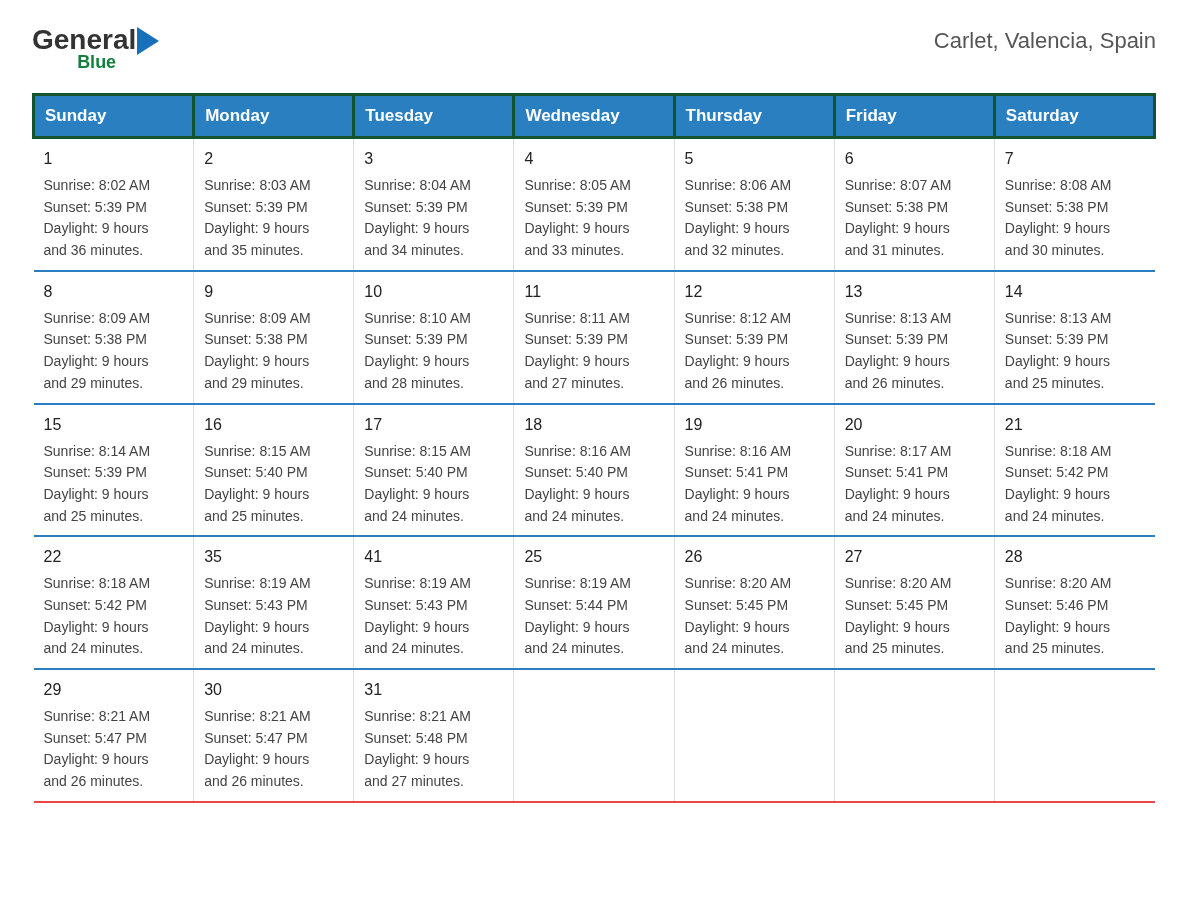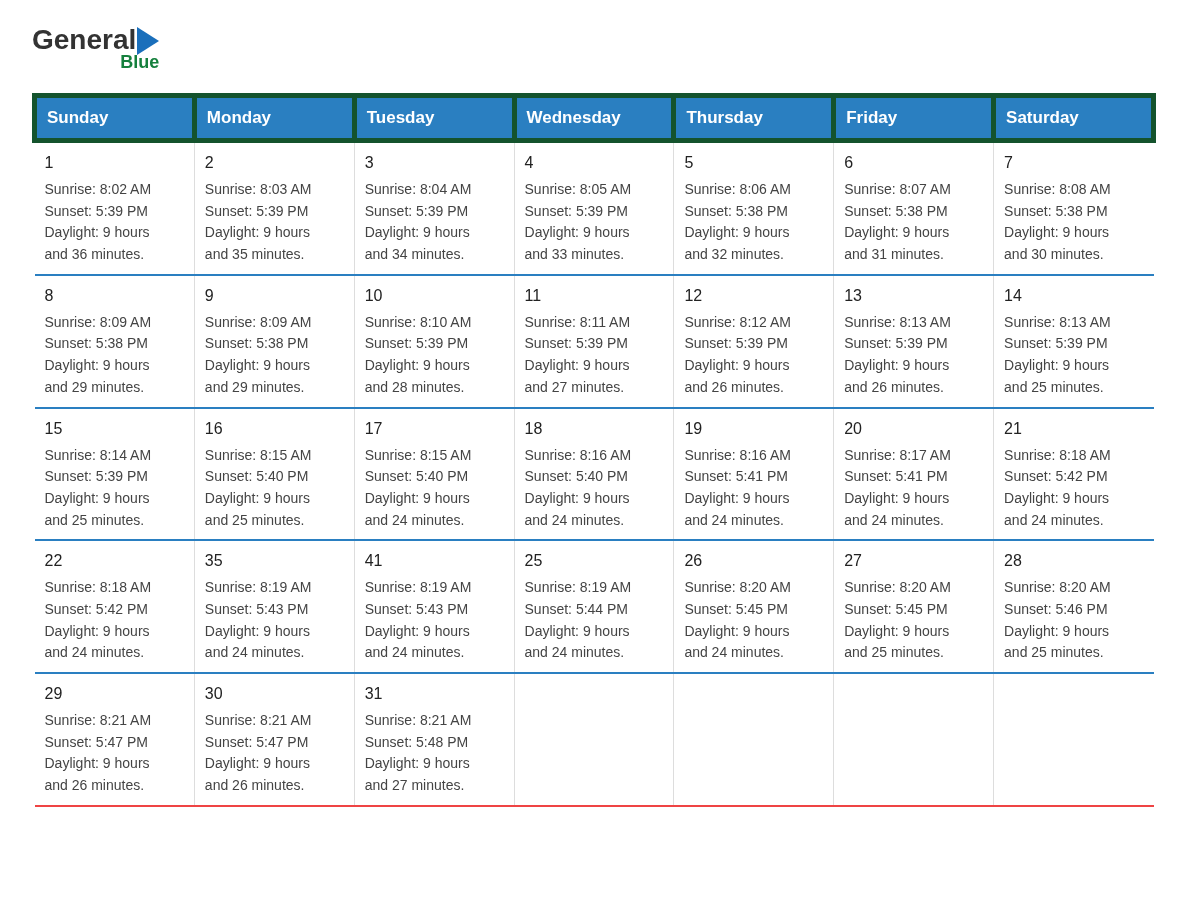--- a/index.html
+++ b/index.html
@@ -12,21 +12,21 @@
     }
     .header {
       display: flex;
       justify-content: space-between;
       align-items: flex-start;
       margin-bottom: 20px;
     }
     .logo {
       display: flex;
       flex-direction: column;
-      align-items: flex-end;
+      align-items: center;
     }
     .logo-text {
       font-size: 28px;
       font-weight: bold;
       color: #333;
       display: flex;
       align-items: center;
       gap: 0;
     }
     .logo-general {
@@ -66,21 +66,21 @@
     }
     thead tr {
       background-color: #2a7fc1;
     }
     thead th {
       color: #fff;
       font-size: 17px;
       font-weight: 600;
       padding: 10px 10px;
       text-align: left;
-      border: 5px solid #14532d;
+      border: 3px solid #14532d;
     }
     tbody tr {
       border-bottom: 2px solid #2a7fc1;
     }
     tbody td {
       vertical-align: top;
       padding: 8px 10px;
       font-size: 13.5px;
       color: #333;
       border-right: 1px solid #ddd;
@@ -119,20 +119,21 @@
       <span class="logo-general">General</span>
       <span class="logo-blue-arrow">
         <svg width="22" height="28" viewBox="0 0 22 28" style="margin-left:1px;margin-top:2px;">
           <polygon points="0,0 22,14 0,28" fill="#1a6fbb"></polygon>
         </svg>
       </span>
     </div>
     <div class="logo-sub">Blue</div>
   </div>
   <div class="title-block">
+    <div class="location-title">Carlet, Valencia, Spain</div>
   </div>
 </div>
 
 <table>
   <thead>
     <tr>
     <th>Sunday</th>
         <th>Monday</th>
         <th>Tuesday</th>
         <th>Wednesday</th>

